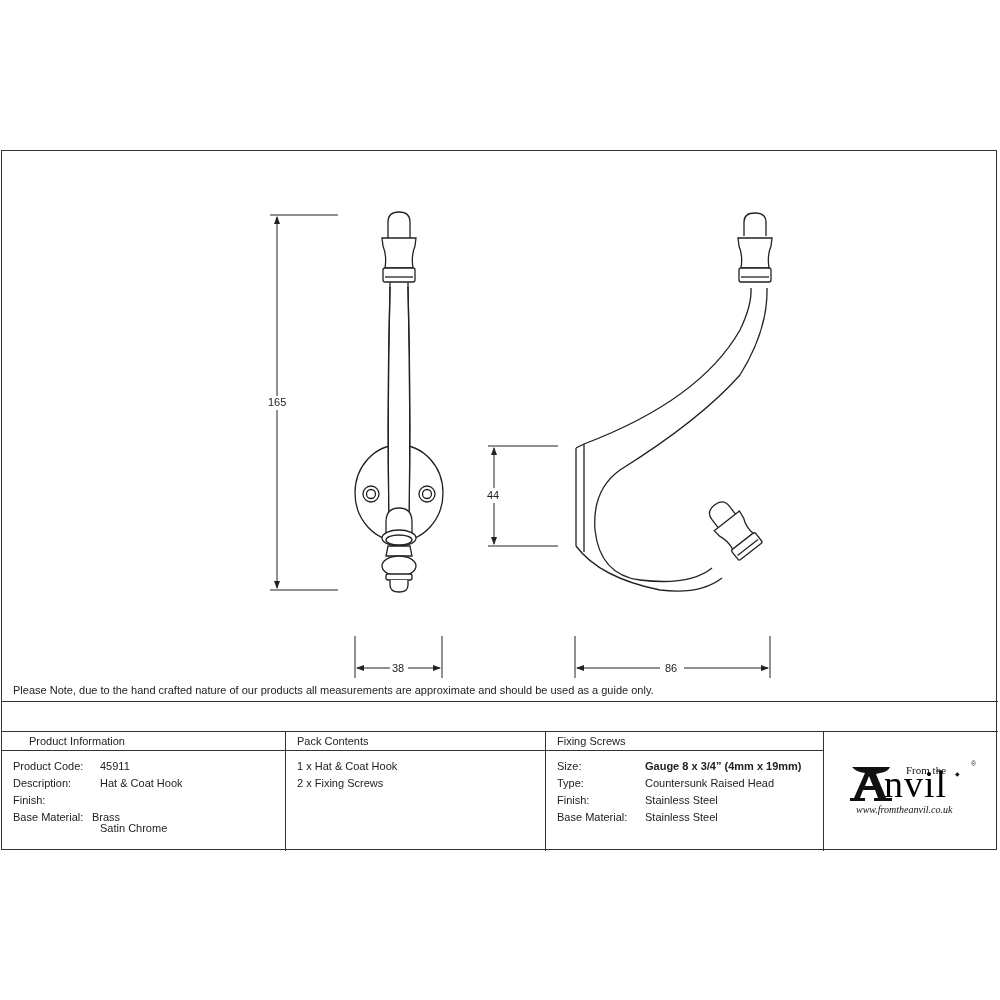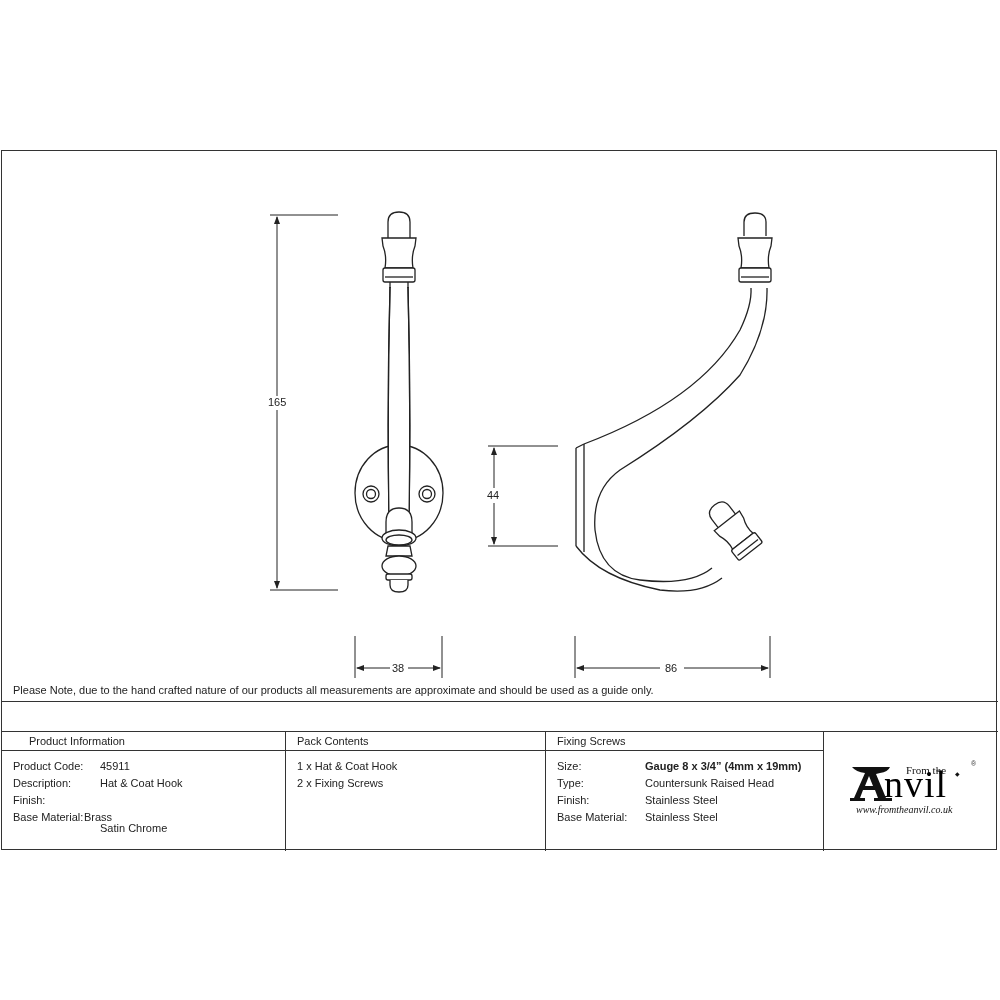--- a/index.html
+++ b/index.html
@@ -119,21 +119,21 @@
 <span class="txt" style="left:13px;top:684px;text-align:center;">Please Note, due to the hand crafted nature of our products all measurements are approximate and should be used as a guide only.</span>
 
 <span class="txt" style="left:13px;top:735px;margin-left:16px;">Product Information</span>
 <span class="txt" style="left:13px;top:760px;">Product Code:</span>
 <span class="txt" style="left:100px;top:760px;">45911</span>
 <span class="txt" style="left:13px;top:777px;">Description:</span>
 <span class="txt" style="left:100px;top:777px;">Hat &amp; Coat Hook</span>
 <span class="txt" style="left:13px;top:794px;">Finish:</span>
 <span class="txt" style="left:100px;top:794px;margin-top:28px;">Satin Chrome</span>
 <span class="txt" style="left:13px;top:811px;">Base Material:</span>
-<span class="txt" style="left:84px;top:811px;">Brass</span>
+<span class="txt" style="left:92px;top:811px;">Brass</span>
 
 <span class="txt" style="left:297px;top:735px;">Pack Contents</span>
 <span class="txt" style="left:297px;top:760px;">1 x Hat &amp; Coat Hook</span>
 <span class="txt" style="left:297px;top:777px;">2 x Fixing Screws</span>
 
 <span class="txt" style="left:557px;top:735px;">Fixing Screws</span>
 <span class="txt" style="left:557px;top:760px;">Size:</span>
 <span class="txt" style="left:645px;top:760px;font-weight:bold;">Gauge 8 x 3/4” (4mm x 19mm)</span>
 <span class="txt" style="left:557px;top:777px;">Type:</span>
 <span class="txt" style="left:645px;top:777px;">Countersunk Raised Head</span>

